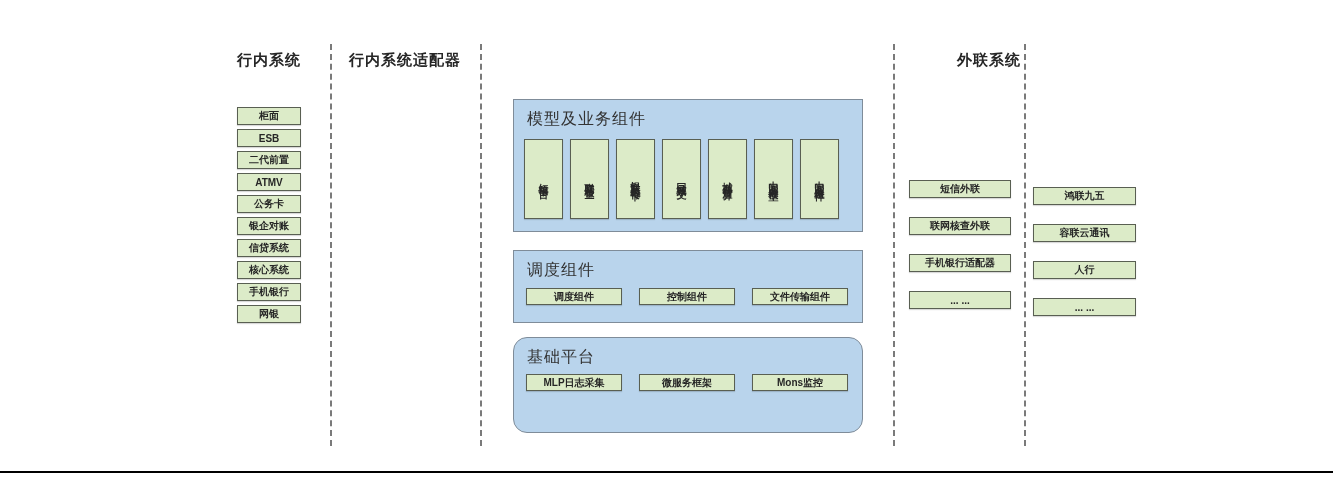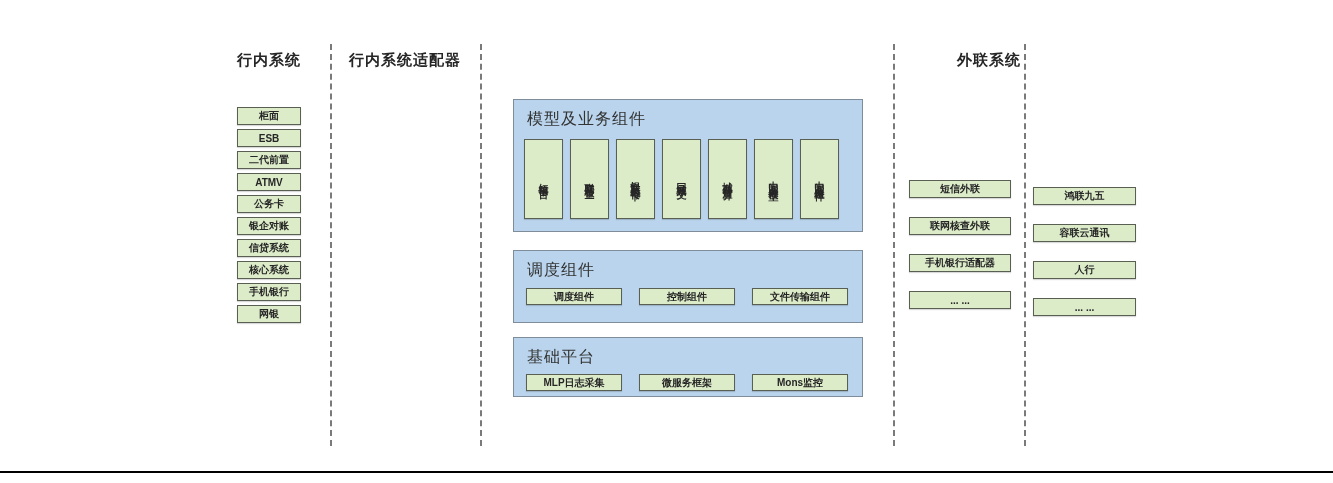--- a/index.html
+++ b/index.html
@@ -105,21 +105,21 @@
 
   <div class="panel" style="top:250px; height:73px;">
     <div class="panel-title">调度组件</div>
     <div class="hlist row-boxes" style="top:37px;">
         <div class="box">调度组件</div>
         <div class="box">控制组件</div>
         <div class="box">文件传输组件</div>
       </div>
   </div>
 
-  <div class="panel" style="top:337px; height:60px;">
+  <div class="panel" style="top:337px; height:96px;border-radius:14px;">
     <div class="panel-title">基础平台</div>
     <div class="hlist row-boxes" style="top:36px;">
         <div class="box">MLP日志采集</div>
         <div class="box">微服务框架</div>
         <div class="box">Mons监控</div>
       </div>
   </div>
 
   <div class="vlist gap19" style="left:909px; top:180px; width:102px;">
       <div class="box">短信外联</div>

